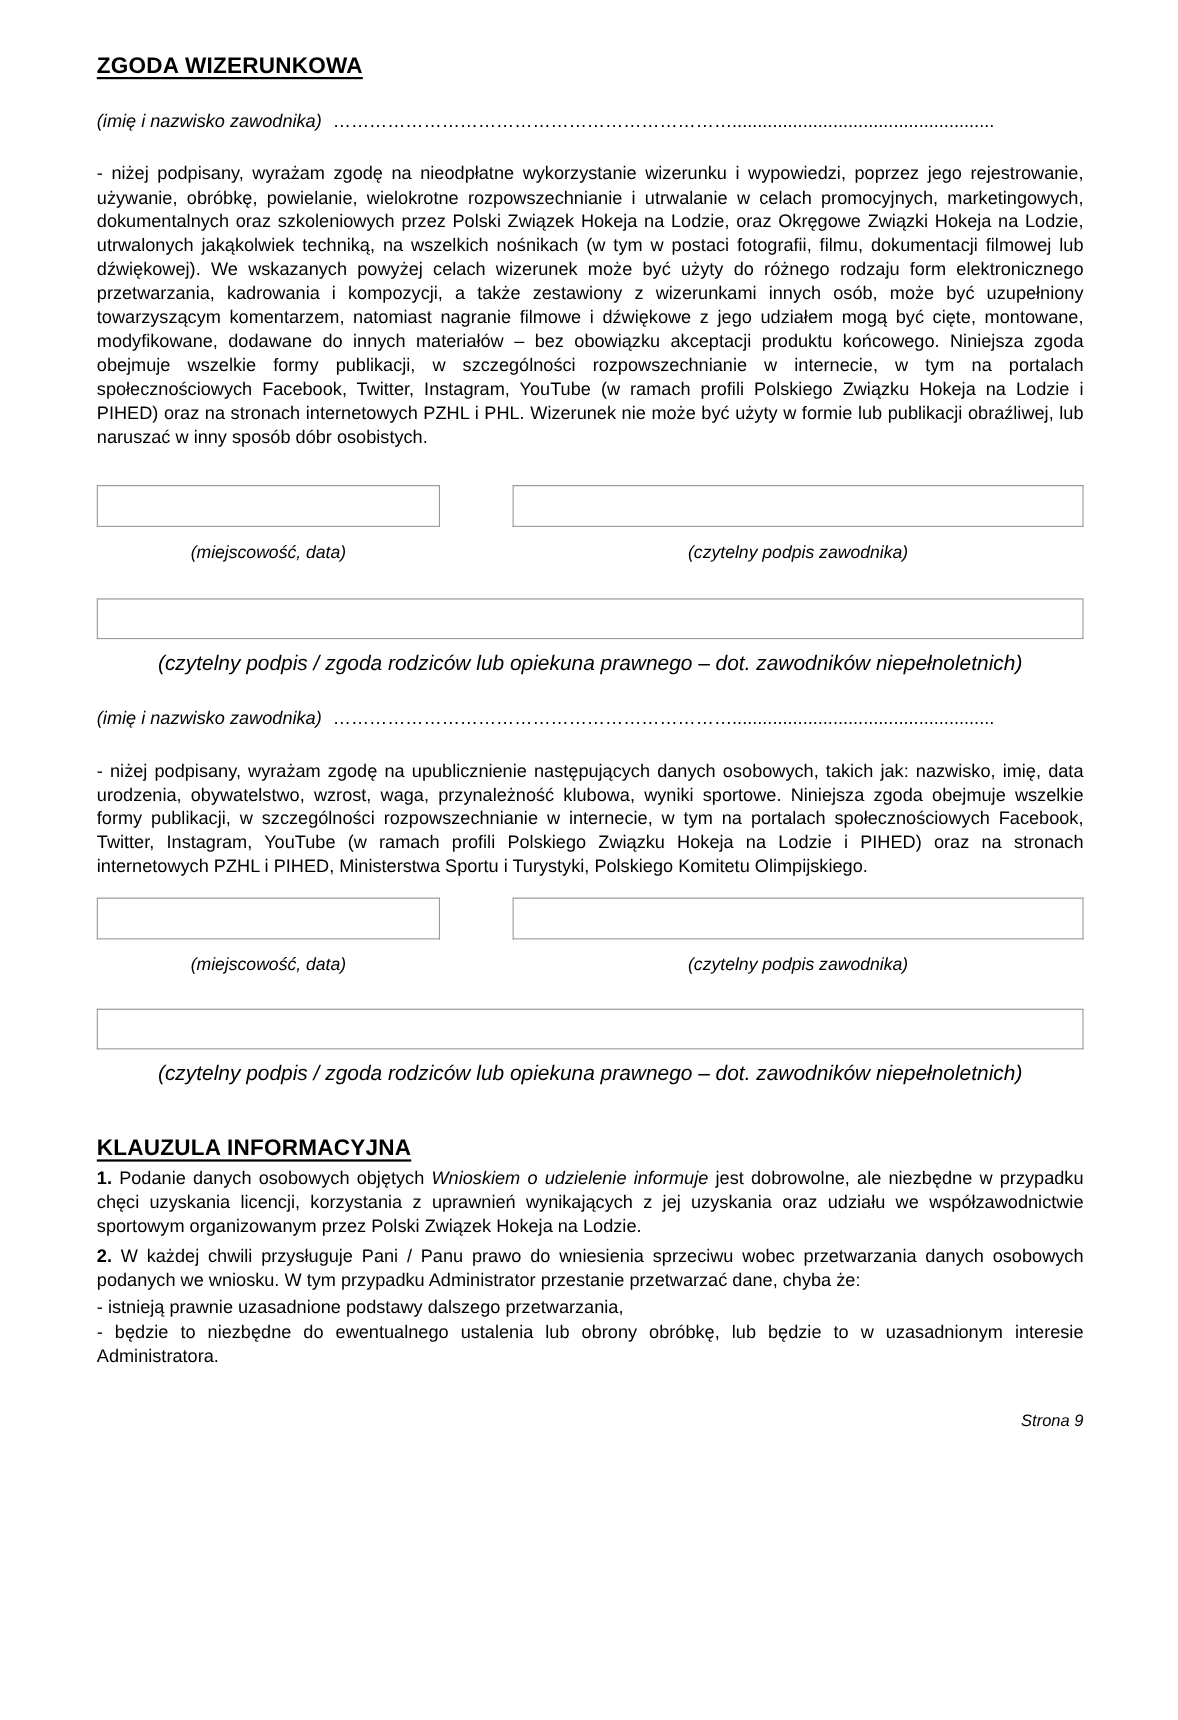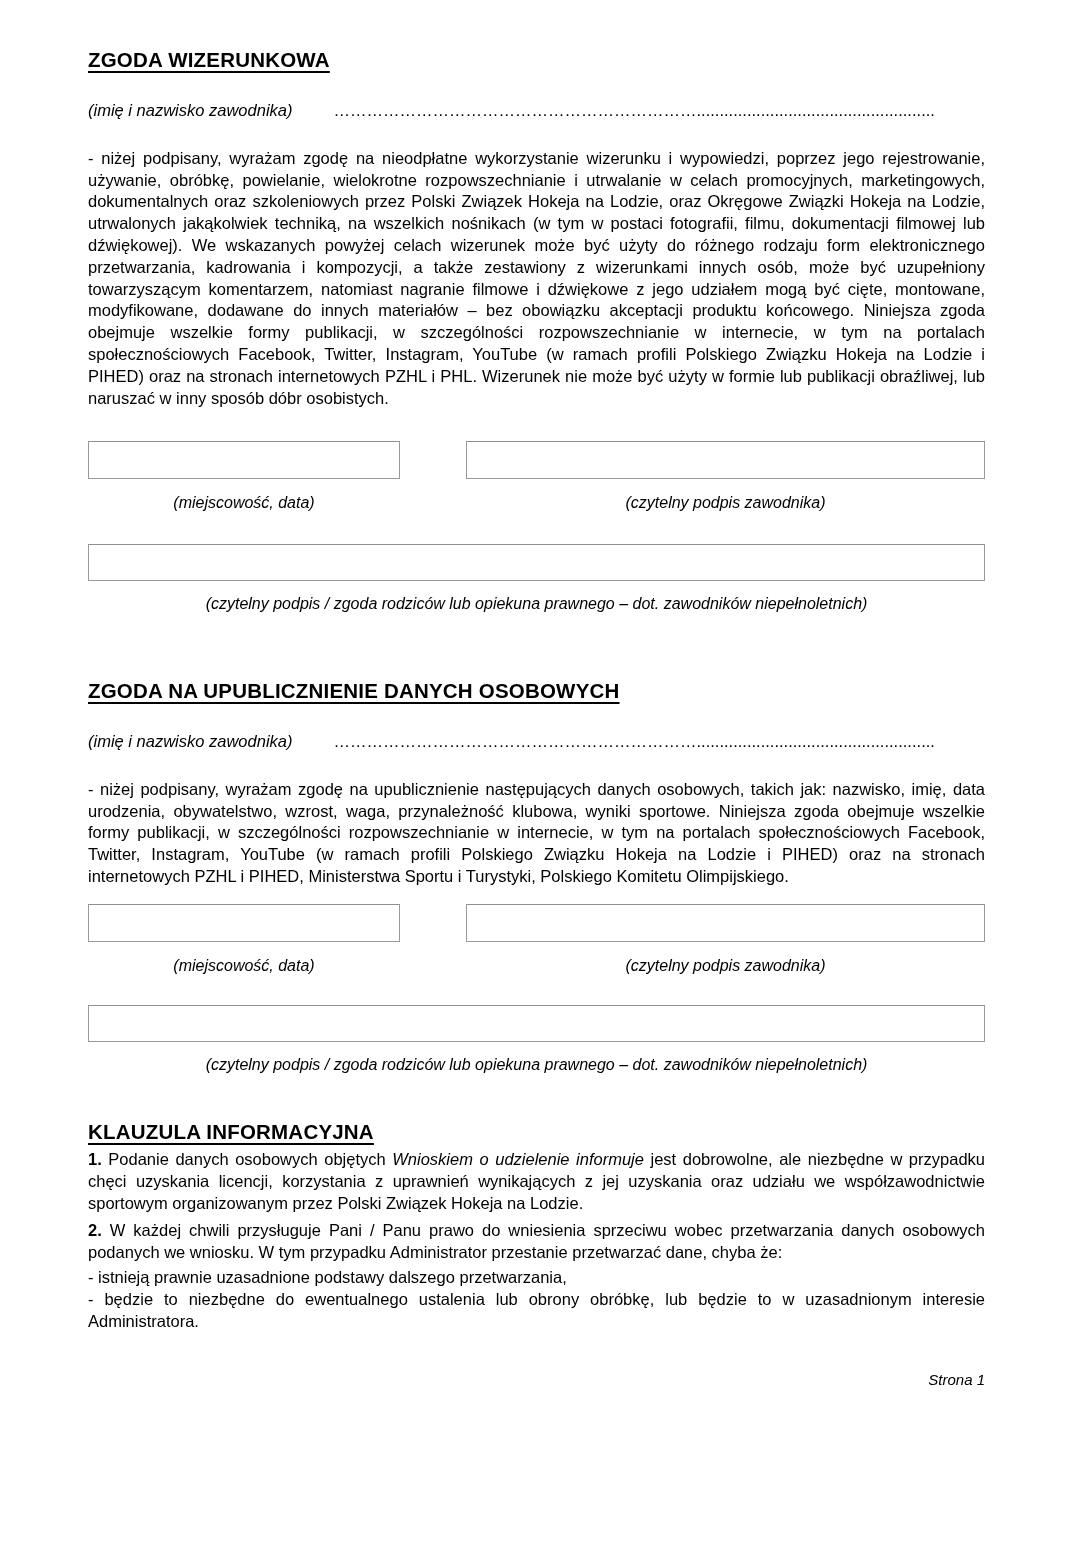--- a/index.html
+++ b/index.html
@@ -22,21 +22,20 @@
     font-weight: bold;
     letter-spacing: 0.2px;
     text-decoration: underline;
     text-decoration-thickness: 2px;
     text-underline-offset: 4px;
   }
   .name-line {
     display: flex;
     align-items: baseline;
     margin-top: 28px;
-    gap: 31px;
   }
   .name-label { font-style: italic; white-space: nowrap; }
   .dots {
     flex: 1;
     margin-left: 10px;
     overflow: hidden;
     white-space: nowrap;
     color: #000;
   }
   .body-par {
@@ -62,21 +61,21 @@
     border-top-color: #8f8f8f;
     height: 37px;
     margin-top: 30px;
     background: #ffffff;
   }
   .full-box-2 { margin-top: 28px; }
   .center-label {
     margin-top: 12px;
     text-align: center;
     font-style: italic;
-    font-size: 16px;
+    font-size: 19px;
   }
   .title-2 { margin-top: 64px; }
   .title-3 { margin-top: 45px; }
   .clause-intro { margin-top: 26px; text-align: justify; }
   .clause-item { margin-top: 5px; text-align: justify; }
   .clause-dash { margin-top: 4px; text-align: justify; }
   .clause-dash-2 { margin-top: 0; }
   b.num { font-weight: bold; }
   i.doc-italic { font-style: italic; }
   .page-footer {
@@ -104,21 +103,20 @@
     <div class="box box-small"></div>
     <div class="box box-wide"></div>
   </div>
   <div class="sig-labels">
     <div class="sig-label-1">(miejscowość, data)</div>
     <div class="sig-label-2">(czytelny podpis zawodnika)</div>
   </div>
   <div class="full-box"></div>
   <div class="center-label">(czytelny podpis / zgoda rodziców lub opiekuna prawnego – dot. zawodników niepełnoletnich)</div>
 
-  <div class="section-title title-2">ZGODA NA UPUBLICZNIENIE DANYCH OSOBOWYCH</div>
 
   <div class="name-line">
     <span class="name-label">(imię i nazwisko zawodnika)</span>
     <span class="dots">…………………………………………………………....................................................</span>
   </div>
 
   <p class="body-par">- niżej podpisany, wyrażam zgodę na upublicznienie następujących danych osobowych, takich jak: nazwisko, imię, data urodzenia, obywatelstwo, wzrost, waga, przynależność klubowa, wyniki sportowe. Niniejsza zgoda obejmuje wszelkie formy publikacji, w szczególności rozpowszechnianie w internecie, w tym na portalach społecznościowych Facebook, Twitter, Instagram, YouTube (w ramach profili Polskiego Związku Hokeja na Lodzie i PIHED) oraz na stronach internetowych PZHL i PIHED, Ministerstwa Sportu i Turystyki, Polskiego Komitetu Olimpijskiego.</p>
 
   <div class="sig-row sig-row-2">
     <div class="box box-small"></div>
@@ -134,15 +132,15 @@
   <div class="section-title title-3">KLAUZULA INFORMACYJNA</div>
 
 
   <p class="clause-item"><b class="num">1.</b><span> Podanie danych osobowych objętych </span><i class="doc-italic">Wnioskiem o udzielenie informuje</i><span> jest dobrowolne, ale niezbędne w przypadku chęci uzyskania licencji, korzystania z uprawnień wynikających z jej uzyskania oraz udziału we współzawodnictwie sportowym organizowanym przez Polski Związek Hokeja na Lodzie.</span></p>
 
   <p class="clause-item"><b class="num">2.</b><span> W każdej chwili przysługuje Pani / Panu prawo do wniesienia sprzeciwu wobec przetwarzania danych osobowych podanych we wniosku. W tym przypadku Administrator przestanie przetwarzać dane, chyba że:</span></p>
 
   <p class="clause-dash">- istnieją prawnie uzasadnione podstawy dalszego przetwarzania,</p>
   <p class="clause-dash clause-dash-2">- będzie to niezbędne do ewentualnego ustalenia lub obrony obróbkę, lub będzie to w uzasadnionym interesie Administratora.</p>
 
-  <div class="page-footer">Strona 1</div>
+  <div class="page-footer">Strona 9</div>
 
 </div>
 
 </body></html>

